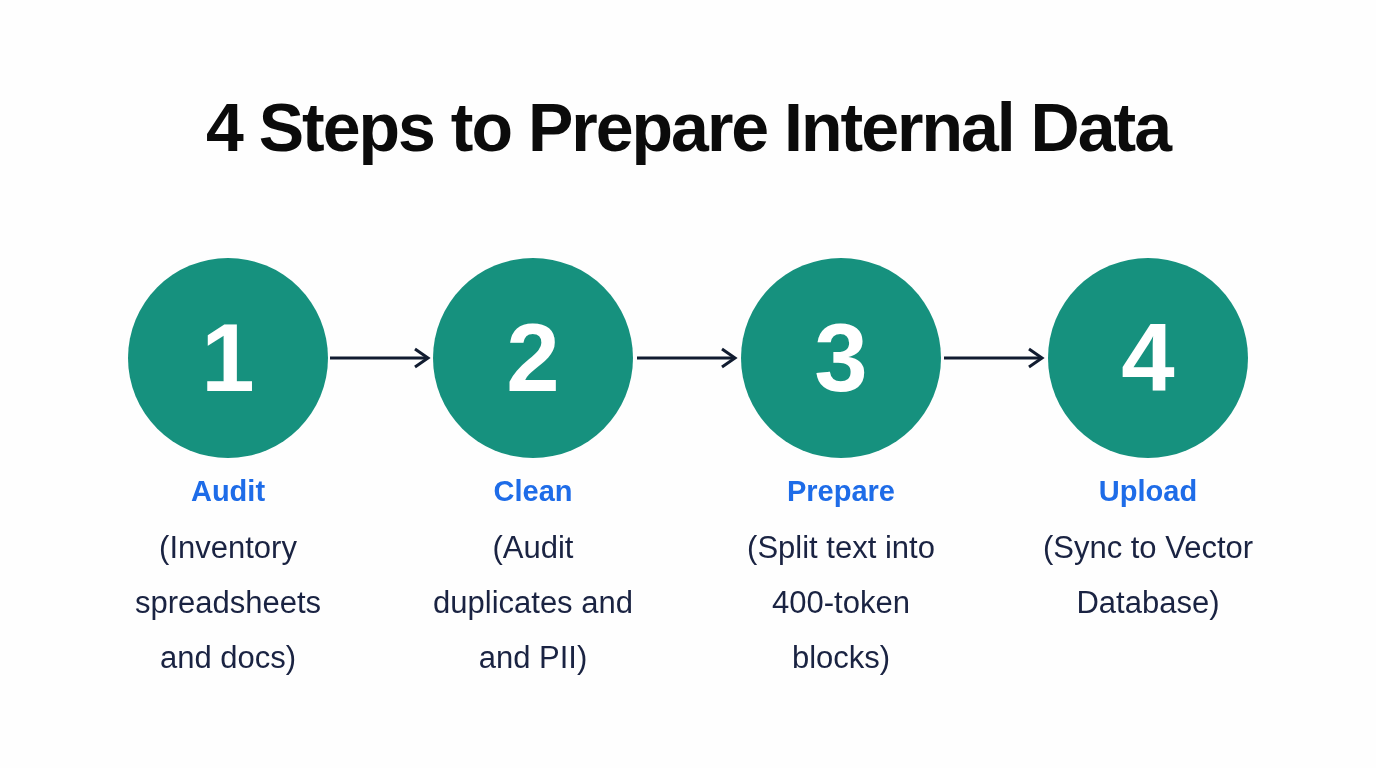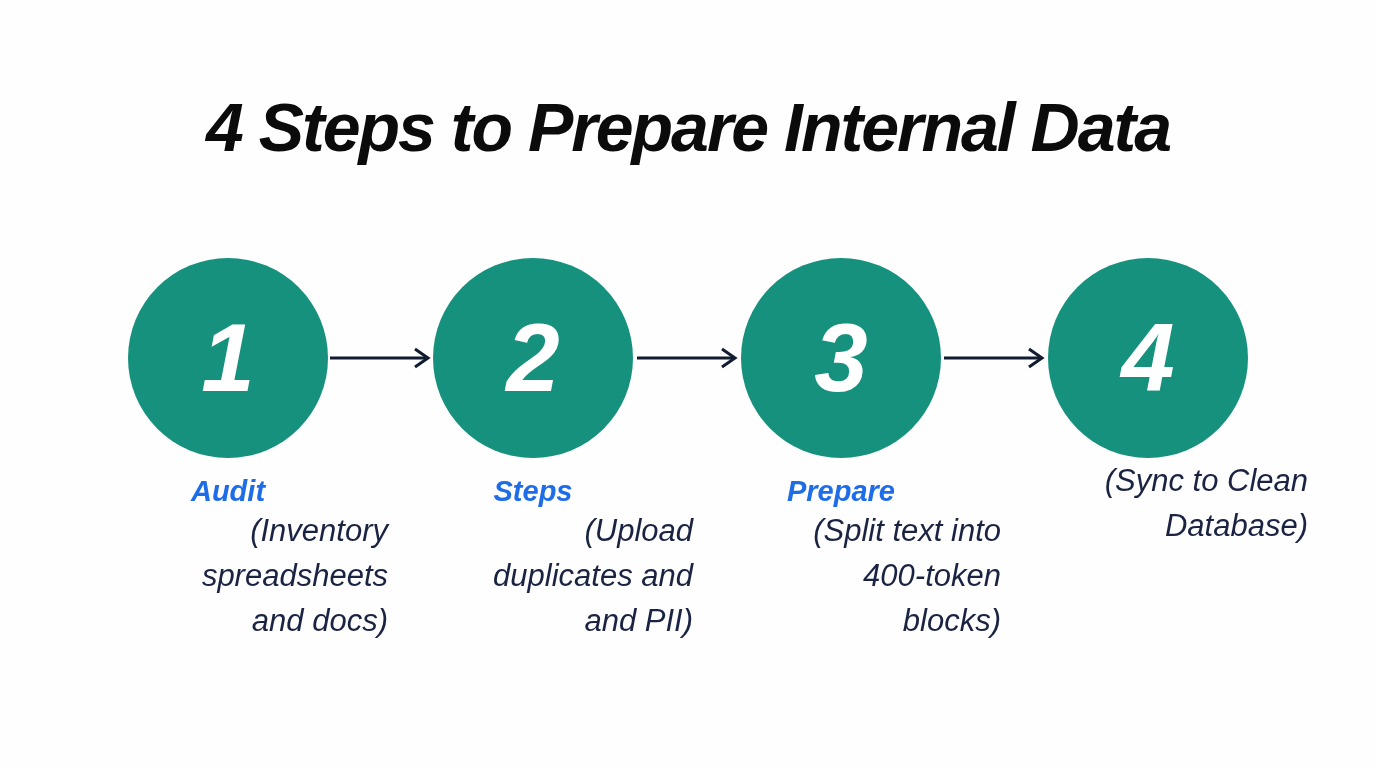--- a/index.html
+++ b/index.html
@@ -13,21 +13,21 @@
   }
   * { margin: 0; padding: 0; box-sizing: border-box; }
   html, body {
     width: 1376px; height: 768px;
     overflow: hidden;
     background: var(--background);
     font-family: "Liberation Sans", "DejaVu Sans", sans-serif;
   }
   .canvas {
     position: relative;
-    width: 1276px; height: 768px; font-style: italic;
+    width: 1276px; height: 768px;
   }
   .title {
     position: absolute;
     top: 88px; left: 0;
     width: 1376px;
     text-align: center;
     font-size: 68px;
     font-weight: 700;
     letter-spacing: -2px;
     color: var(--title);
@@ -55,26 +55,26 @@
   }
   .step-label {
     margin-top: 18px;
     text-align: center;
     font-size: 29px;
     font-weight: 700;
     color: var(--label);
     line-height: 1.1;
   }
   .step-desc {
-    margin-top: 0;
-    text-align: right;
+    margin-top: 12px;
+    text-align: center;
     font-size: 31px;
     font-weight: 500;
     color: var(--description);
-    line-height: 45px;
+    line-height: 55px;
     white-space: pre-line;
   }
   .connector {
     position: absolute;
     top: 345px;
     width: 104px; height: 26px;
   }
   .connector-1 { left: 329px; }
   .connector-2 { left: 636px; }
   .connector-3 { left: 943px; }
@@ -106,22 +106,22 @@
     <svg viewBox="0 0 104 26" aria-hidden="true">
       <line x1="1" y1="13" x2="98" y2="13"></line>
       <polyline points="86,4 99,13 86,22"></polyline>
     </svg>
   </div>
 
   <div class="step step-2">
     <div class="circle">
       <span class="num">2</span>
     </div>
-    <div class="step-label">Steps</div>
-    <div class="step-desc">(Upload
+    <div class="step-label">Clean</div>
+    <div class="step-desc">(Audit
 duplicates and
 and PII)</div>
   </div>
 
   <div class="connector connector-2">
     <svg viewBox="0 0 104 26" aria-hidden="true">
       <line x1="1" y1="13" x2="98" y2="13"></line>
       <polyline points="86,4 99,13 86,22"></polyline>
     </svg>
   </div>
@@ -140,17 +140,18 @@
     <svg viewBox="0 0 104 26" aria-hidden="true">
       <line x1="1" y1="13" x2="98" y2="13"></line>
       <polyline points="86,4 99,13 86,22"></polyline>
     </svg>
   </div>
 
   <div class="step step-4">
     <div class="circle">
       <span class="num">4</span>
     </div>
-    <div class="step-desc">(Sync to Clean
+    <div class="step-label">Upload</div>
+    <div class="step-desc">(Sync to Vector
 Database)</div>
   </div>
 
 </div>
 
 </body></html>

